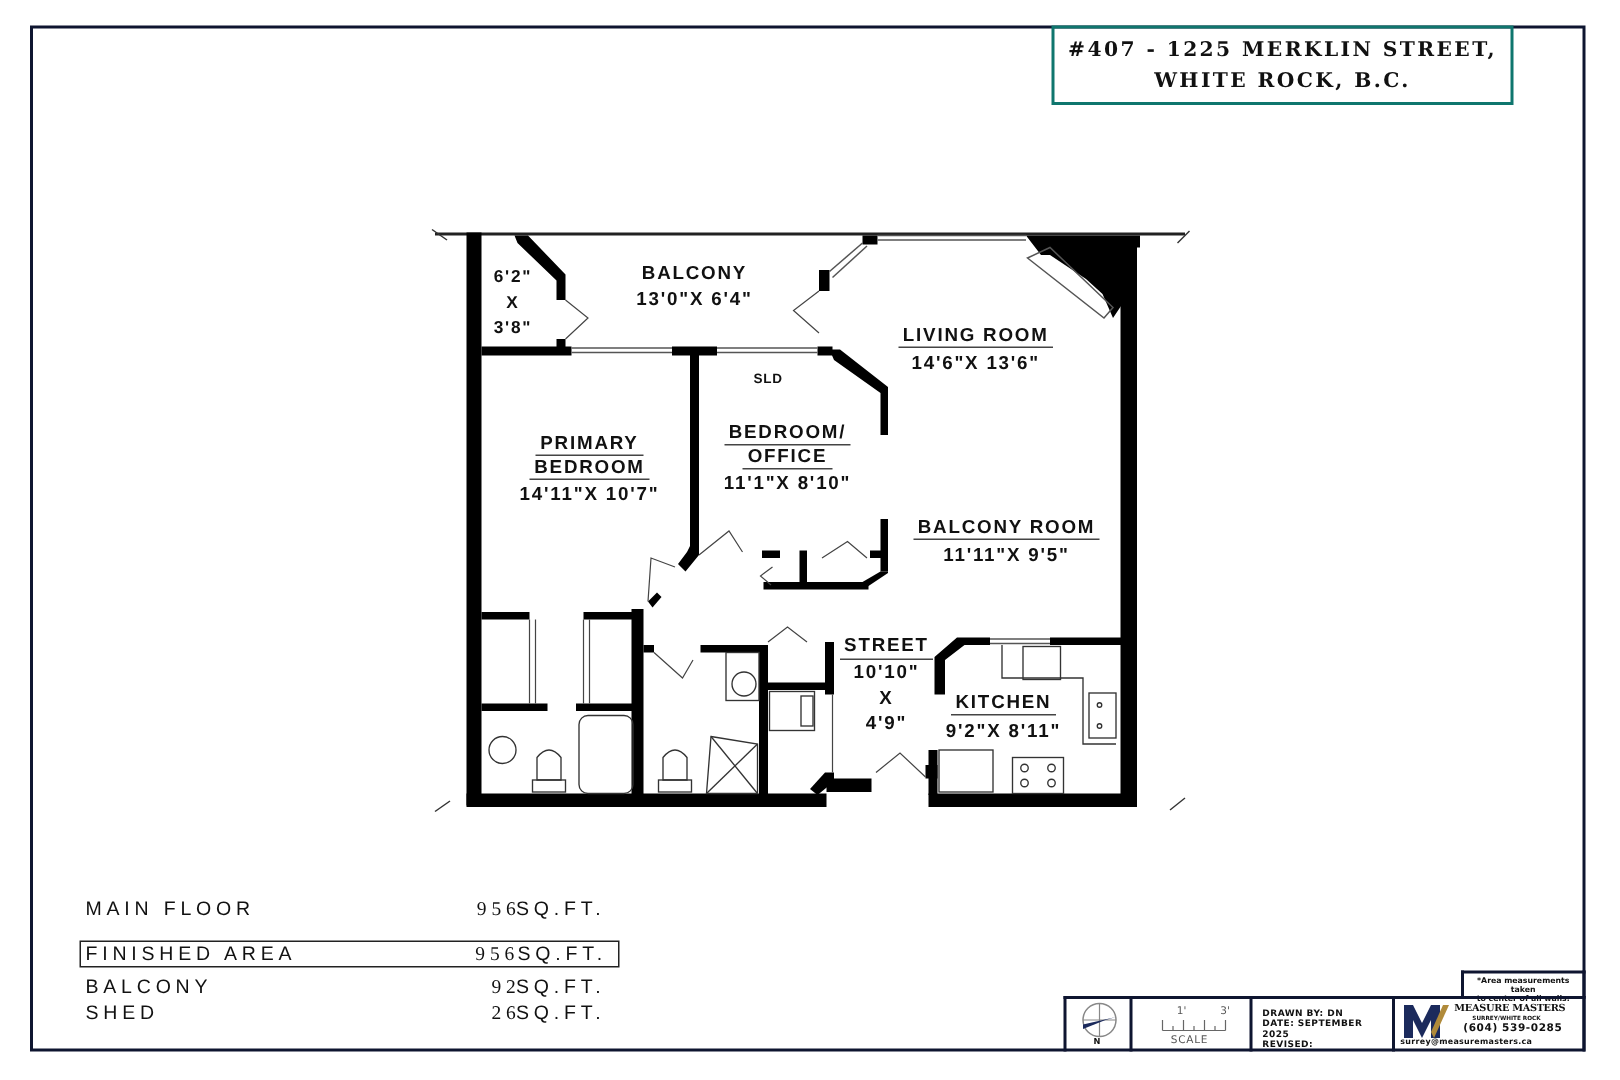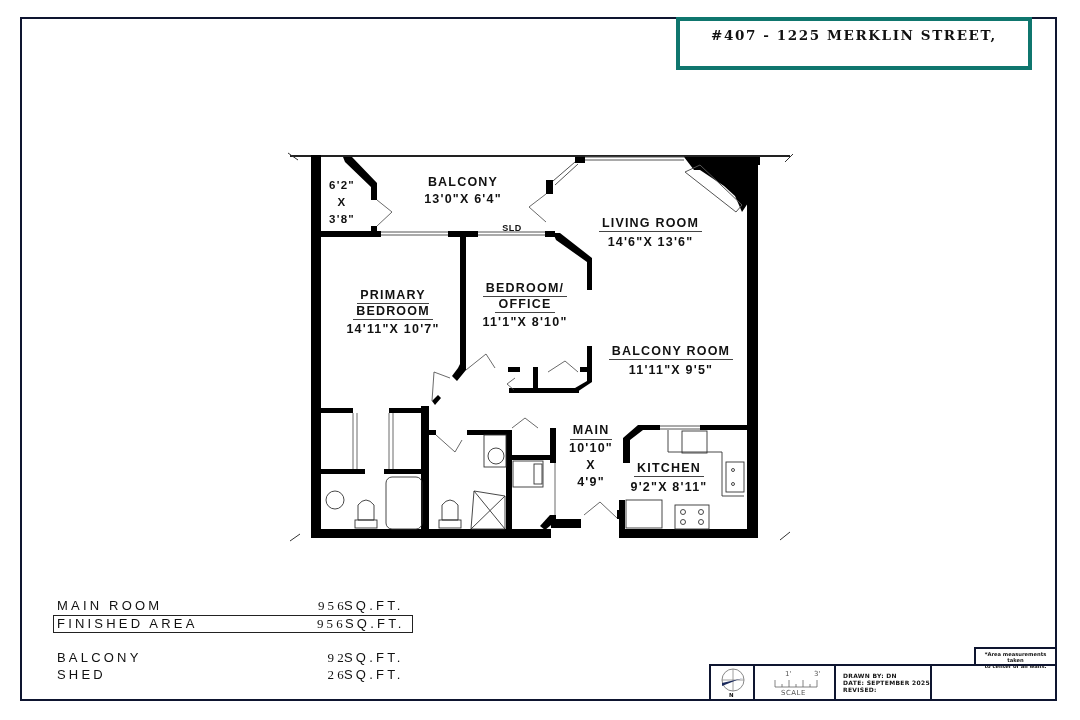--- a/index.html
+++ b/index.html
@@ -1,39 +1,40 @@
 <!DOCTYPE html>
 <html><head>
 <meta charset="utf-8">
 <style>
   html, body { margin:0; padding:0; background:#ffffff; }
   body { width:1080px; height:720px; position:relative; overflow:hidden; font-family:"DejaVu Sans", sans-serif; color:#111; }
   .frame { position:absolute; left:20px; top:17px; width:1037px; height:684px; border:2px solid #0e1530; box-sizing:border-box; }
-  .title-box { position:absolute; left:676px; top:17px; width:356px; height:53px; border:4px solid #0f766e; box-sizing:border-box; text-align:center; font-family:"DejaVu Serif", serif; font-weight:bold; font-size:13.5px; letter-spacing:1.6px; line-height:21px; padding-top:4px; color:#111; }
+  .title-box { position:absolute; left:701px; top:17px; width:308px; height:53px; border:2px solid #0f766e; box-sizing:border-box; text-align:center; font-family:"DejaVu Serif", serif; font-weight:bold; font-size:13.5px; letter-spacing:1.6px; line-height:21px; padding-top:4px; color:#111; }
   .area-table { position:absolute; left:55px; top:598px; font-family:"Liberation Sans", sans-serif; font-size:13px; letter-spacing:3.2px; }
   .area-row { position:absolute; left:0; width:360px; height:18px; }
   .area-row .lbl { position:absolute; left:2px; top:0; }
   .area-row .val { position:absolute; right:68px; top:0; text-align:right;font-family:Liberation Serif, serif; }
   .area-row .unit { position:absolute; left:289px; top:0; }
-  .area-row.boxed { border:1.5px solid #222; left:-2px; width:360px; box-sizing:border-box; }
+  .area-row.boxed { border:1.5px solid #222; left:-2px; width:360px; box-sizing:border-box;margin-top:12px; }
   .footer { position:absolute; left:709px; top:664px; height:37px; width:348px; border:2px solid #0e1530; border-bottom:none; box-sizing:border-box; display:flex; }
   .footer .cell { border-right:2px solid #0e1530; position:relative; box-sizing:border-box; height:100%; }
   .note-box { position:absolute; left:974px; top:647px; width:83px; height:18px; border:2px solid #0e1530; border-bottom:none; box-sizing:border-box; font-size:5.2px; font-weight:bold; text-align:center; line-height:6px; padding-top:2px; }
   .footer-text { font-size:6px; font-weight:bold; letter-spacing:0.3px; line-height:7px; }
   .room-label { position:absolute; font-family:"Liberation Sans", sans-serif; font-weight:bold; text-align:center; font-size:12.5px; letter-spacing:1.2px; line-height:15px; white-space:nowrap; }
   .room-label .u { border-bottom:1px solid #444; display:inline-block; padding:0 3px; }
   svg { position:absolute; left:0; top:0; }
 </style>
 </head>
 <body>
 
 <div class="frame"></div>
 
 <div class="title-box">
   <div>#407 - 1225 MERKLIN STREET,</div>
+  <div>WHITE ROCK, B.C.</div>
 </div>
 
 <svg width="1080" height="720" viewBox="0 0 1080 720">
   <g fill="#000" stroke="none">
 
     <rect x="290" y="155" width="500" height="2" fill="#222"></rect>
 
     <rect x="311" y="155" width="10" height="382"></rect>
 
     <rect x="747" y="162" width="11" height="375"></rect>
@@ -164,21 +165,21 @@
   <div>6'2"</div>
   <div>X</div>
   <div>3'8"</div>
 </div>
 
 <div class="room-label" style="left:398px; top:175px; width:130px;">
   <div>BALCONY</div>
   <div style="margin-top:2px;">13'0"X  6'4"</div>
 </div>
 
-<div class="room-label" style="left:498px; top:222px; width:28px; font-size:9px; letter-spacing:0.5px; line-height:12px;">SLD</div>
+<div class="room-label" style="left:498px; top:246px; width:28px; font-size:9px; letter-spacing:0.5px; line-height:12px;">SLD</div>
 
 <div class="room-label" style="left:588px; top:216px; width:125px;">
   <div><span class="u">LIVING  ROOM</span></div>
   <div style="margin-top:3px;">14'6"X  13'6"</div>
 </div>
 
 <div class="room-label" style="left:338px; top:288px; width:110px;">
   <div><span class="u">PRIMARY</span></div>
   <div><span class="u">BEDROOM</span></div>
   <div style="margin-top:2px;">14'11"X  10'7"</div>
@@ -189,34 +190,34 @@
   <div><span class="u">OFFICE</span></div>
   <div style="margin-top:2px;">11'1"X  8'10"</div>
 </div>
 
 <div class="room-label" style="left:606px; top:344px; width:130px;">
   <div><span class="u">BALCONY  ROOM</span></div>
   <div style="margin-top:3px;">11'11"X  9'5"</div>
 </div>
 
 <div class="room-label" style="left:557px; top:422px; width:68px; line-height:17px;">
-  <div><span class="u">MAIN</span></div>
+  <div><span class="u">STREET</span></div>
   <div>10'10"</div>
   <div>X</div>
   <div>4'9"</div>
 </div>
 
 <div class="room-label" style="left:623px; top:461px; width:92px;">
   <div><span class="u">KITCHEN</span></div>
   <div style="margin-top:3px;">9'2"X  8'11"</div>
 </div>
 
 <div class="area-table">
   <div class="area-row" style="top:0;">
-    <span class="lbl">MAIN ROOM</span>
+    <span class="lbl">MAIN FLOOR</span>
     <span class="val">956</span>
     <span class="unit">SQ.FT.</span>
   </div>
   <div class="area-row boxed" style="top:17px;">
     <span class="lbl" style="left:3px;">FINISHED AREA</span>
     <span class="val" style="right:66px;">956</span>
     <span class="unit" style="left:291px;">SQ.FT.</span>
   </div>
   <div class="area-row" style="top:52px;">
     <span class="lbl">BALCONY</span>
@@ -260,13 +261,23 @@
     </svg>
     <div style="position:absolute; left:30px; top:4px; font-size:7px; color:#555;">1'</div>
     <div style="position:absolute; left:59px; top:4px; font-size:7px; color:#555;">3'</div>
     <div style="position:absolute; left:26px; top:23px; font-size:7px; letter-spacing:0.5px; color:#555;text-align:center;">SCALE</div>
   </div>
   <div class="cell" style="width:96px; padding:6px 0 0 7px;">
     <div class="footer-text">DRAWN BY: DN</div>
     <div class="footer-text">DATE: SEPTEMBER 2025</div>
     <div class="footer-text">REVISED:</div>
   </div>
+  <div class="cell" style="width:127px; border-right:none;">
+    <svg width="34" height="26" viewBox="0 0 34 26" style="left:4px; top:2px;">
+      <polygon points="2,2 8,2 14,14 20,2 26,2 26,24 20,24 20,12 14,24 8,12 8,24 2,24" fill="#1b2a5c"></polygon>
+      <polygon points="22,24 32,2 28,2 20,20" fill="#b08a3a"></polygon>
+    </svg>
+    <div style="position:absolute; left:40px; top:2px; font-family:'DejaVu Serif', serif; font-size:6.5px; font-weight:bold; letter-spacing:-0.2px;">MEASURE MASTERS</div>
+    <div style="position:absolute; left:52px; top:10px; font-size:3.8px; font-weight:bold;">SURREY/WHITE ROCK</div>
+    <div style="position:absolute; left:46px; top:15px; font-size:7px; font-weight:bold; letter-spacing:0.4px;">(604) 539-0285</div>
+    <div style="position:absolute; left:4px; top:26px; font-size:5.3px; font-weight:bold; letter-spacing:0.2px;">surrey@measuremasters.ca</div>
+  </div>
 </div>
 
 </body></html>

